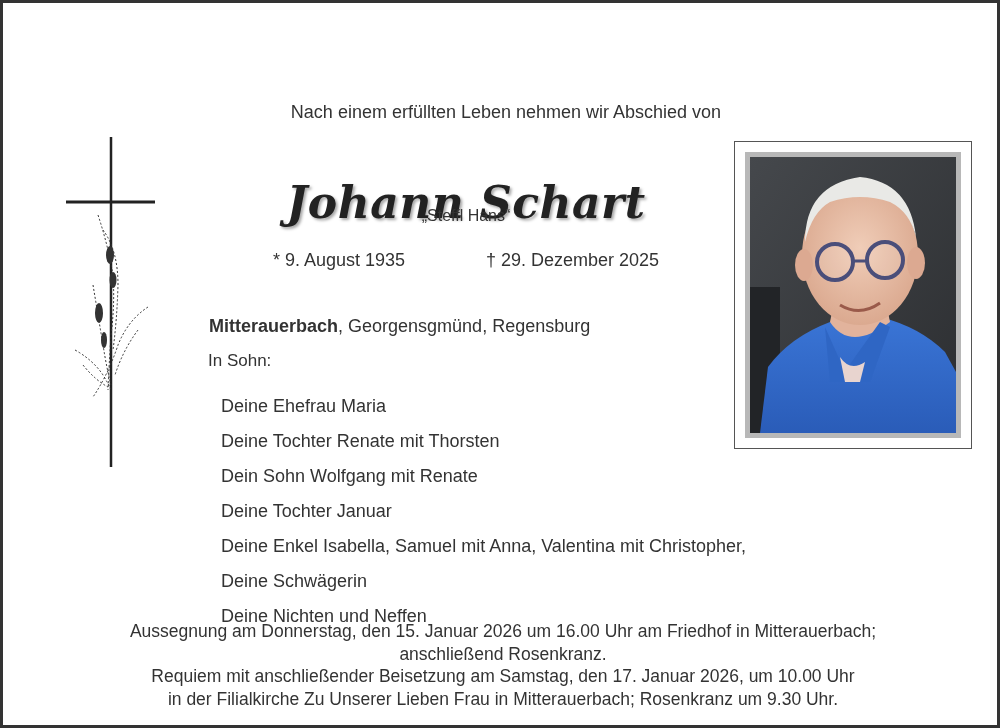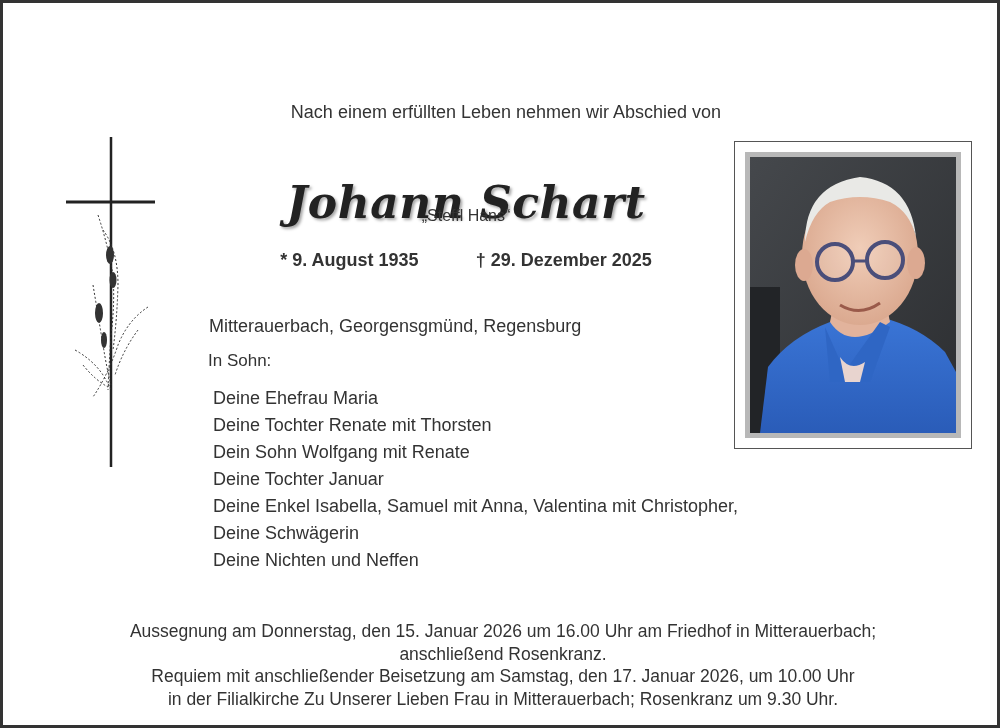--- a/index.html
+++ b/index.html
@@ -3,27 +3,27 @@
 <meta charset="utf-8">
 <style>
   html, body { margin: 0; padding: 0; background: #ffffff; }
   body { width: 1000px; height: 728px; position: relative; overflow: hidden; font-family: "Liberation Sans", sans-serif; color: #2a2a2a; }
   .frame { position: absolute; left: 0; top: 0; width: 1000px; height: 728px; box-sizing: border-box; border: 3px solid #333; background: #fff; }
   .motto { position: absolute; right: 22px; top: 18px; text-align: right; font-style: italic; font-size: 15.5px; line-height: 22px; color: #333; }
   .intro { position: absolute; left: 0; width: 926px; top: 99px; text-align: center; font-size: 18px; color: #333; margin-left: 40px; }
   .name { position: absolute; left: 0; width: 926px; top: 132px; text-align: center; font-family: "DejaVu Serif", serif; font-style: italic; font-weight: bold; font-size: 44px; color: #222; text-shadow: 2px 2px 3px rgba(0,0,0,0.35); letter-spacing: 0.5px; margin-top: 42px; }
   .nickname { position: absolute; left: 0; width: 926px; top: 204px; text-align: center; font-size: 16px; color: #333; }
   .dates { position: absolute; left: 0; width: 926px; top: 247px; text-align: center; font-size: 18px; color: #333; }
-  .dates span { margin: 0 26px; font-weight: bold; }
+  .dates span { margin: 0 38px; }
   .cross { position: absolute; left: 60px; top: 132px; width: 100px; height: 336px; }
   .places { position: absolute; left: 206px; top: 313px; font-size: 18px; color: #333; }
-  .places b { font-weight: normal; }
+  .places b { font-weight: bold; }
   .inliebe { position: absolute; left: 205px; top: 348px; font-size: 17px; color: #333; }
   .family { position: absolute; left: 206px; top: 380px; font-size: 18px; line-height: 23px; color: #333; list-style: none; margin: 0; padding: 0; }
-  .family li { margin: 4px; padding: 0; }
+  .family li { margin: 12px; padding: 0; }
   .photo-frame { position: absolute; left: 731px; top: 138px; width: 238px; height: 308px; box-sizing: border-box; border: 1px solid #555; background: #fff; }
   .photo-inner { position: absolute; left: 10px; top: 10px; width: 216px; height: 286px; box-sizing: border-box; border: 5px solid #b8b8b8; overflow: hidden; background: #3b3d40; }
   .ceremony { position: absolute; left: 0; width: 1000px; top: 617px; text-align: center; font-size: 17.5px; line-height: 22.5px; color: #333; }
 </style>
 </head>
 <body>
 
 <div class="frame">
 
 

